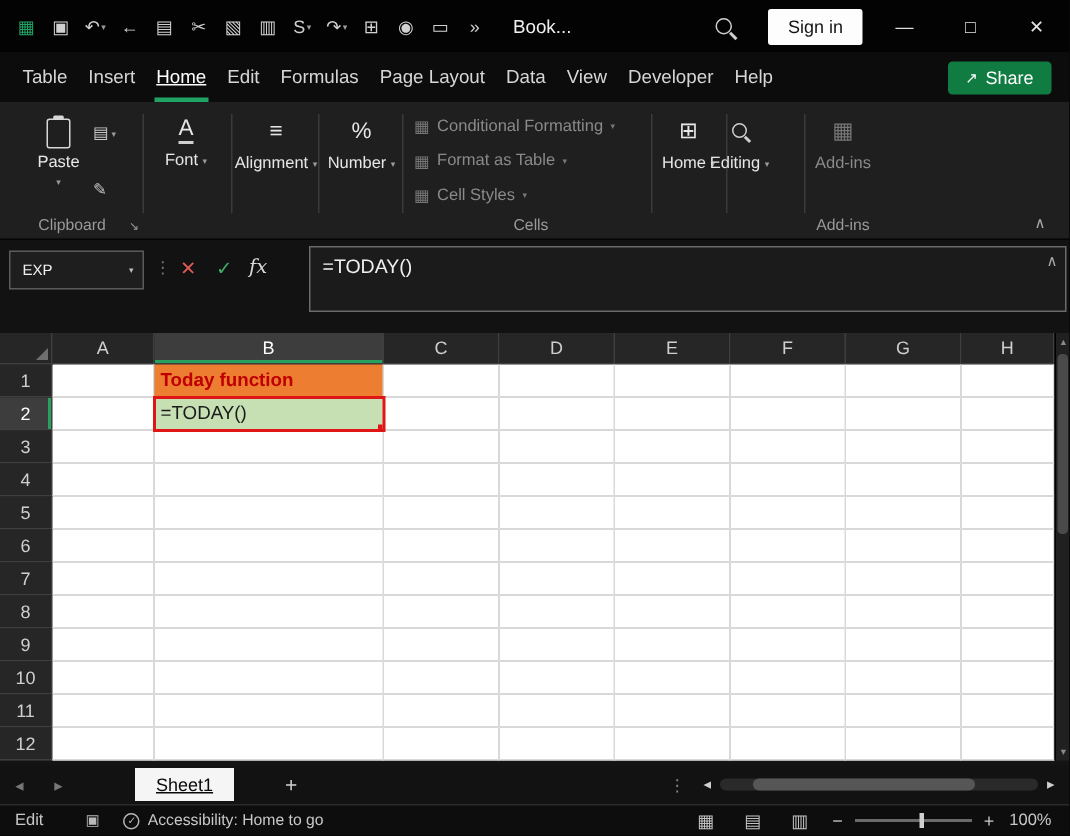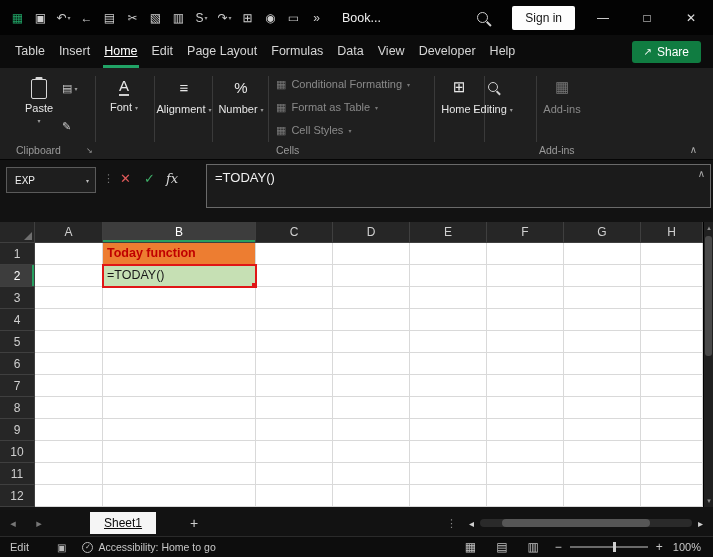--- a/index.html
+++ b/index.html
@@ -55,21 +55,21 @@
   .rb-lab{display:flex;align-items:center;gap:3px;font-size:11px;}
   .rb-btn.disabled{color:#8a8a8a;}
   .rb-btn.disabled .rb-ic{color:#777;}
   .mag{position:relative;width:8px;height:8px;border:1.5px solid #d0d0d0;border-radius:50%;margin:5px 0;}
   .mag::after{content:"";position:absolute;width:5px;height:1.5px;background:#d0d0d0;
           transform:rotate(45deg);right:-4px;bottom:-2px;}
   .styles-group{position:absolute;left:276px;top:6px;width:156px;display:flex;flex-direction:column;gap:3px;}
   .styles-row{display:flex;align-items:center;gap:5px;height:20px;font-size:11px;color:#8a8a8a;}
   .styles-row .ic{font-size:11px;color:#777;}
   .styles-row .dd{color:#777;}
-  .grp-label{position:absolute;bottom:3px;text-align:left;font-size:10.5px;color:#9a9a9a;}
+  .grp-label{position:absolute;bottom:3px;text-align:center;font-size:10.5px;color:#9a9a9a;}
   .launcher{position:absolute;bottom:4px;font-size:8px;color:#9a9a9a;}
   .collapse{position:absolute;right:16px;bottom:4px;font-size:10px;color:#aaa;}
 
   
   .formulabar{position:absolute;left:0;top:160px;width:713px;height:62px;background:#121212;}
   .namebox{position:absolute;left:6px;top:7px;width:90px;height:26px;background:#1e1e1e;
            border:1px solid #5a5a5a;display:flex;align-items:center;box-sizing:border-box;}
   .namebox .nb-text{padding-left:8px;font-size:10px;color:#f0f0f0;flex:1;}
   .namebox .dd{margin-right:6px;color:#bbb;}
   .fb-dots{position:absolute;left:103px;top:12px;color:#777;font-size:11px;}
@@ -174,22 +174,22 @@
     <span class="winctl">□</span>
     <span class="winctl">✕</span>
   </div>
 
   <div class="menubar">
     <span style="display:flex">
         <span class="menu-item">Table</span>
         <span class="menu-item">Insert</span>
         <span class="menu-item active">Home</span>
         <span class="menu-item">Edit</span>
+        <span class="menu-item">Formulas</span>
         <span class="menu-item">Page Layout</span>
-        <span class="menu-item">Formulas</span>
         <span class="menu-item">Data</span>
         <span class="menu-item">View</span>
         <span class="menu-item">Developer</span>
         <span class="menu-item">Help</span>
       </span>
     <span class="share-btn">
       <span class="sh-ic">↗</span>
       <span>Share</span>
     </span>
   </div>

